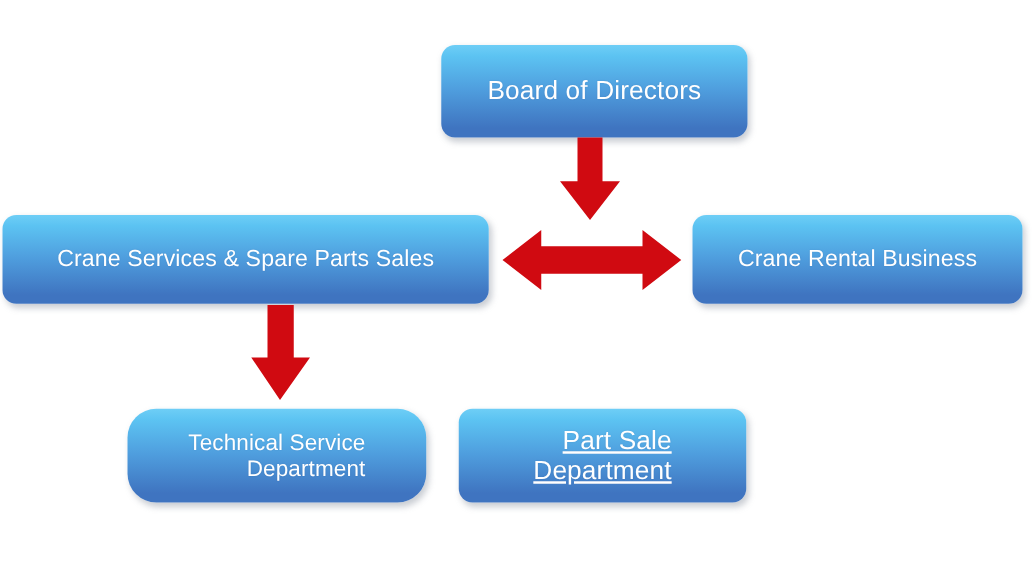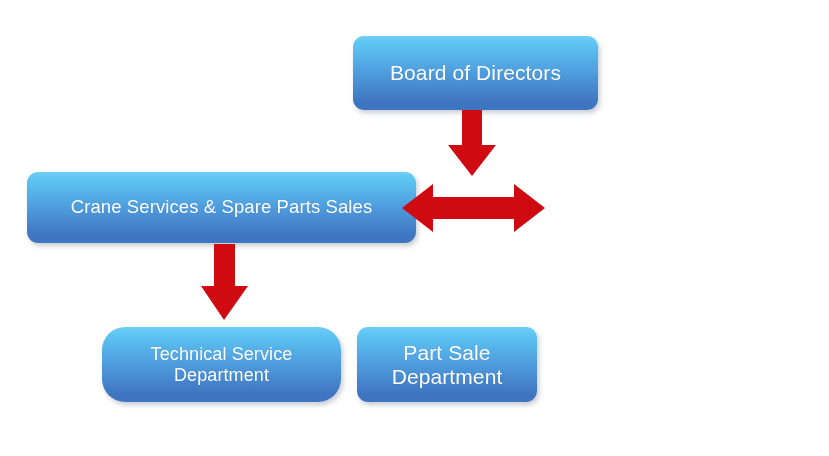--- a/index.html
+++ b/index.html
@@ -18,53 +18,54 @@
     height: 456px;
     background: #ffffff;
     overflow: hidden;
   }
   .node {
     position: absolute;
     box-sizing: border-box;
     display: flex;
     align-items: center;
     justify-content: center;
-    text-align: center;
+    text-align: right;
     color: #ffffff;
     border-radius: 11px;
     background: linear-gradient(to bottom, #6ecef6 0%, #5cc3f2 12%, #4f9ede 48%, #3f74c0 90%, #3f74c0 100%);
     box-shadow: 2px 3px 5px rgba(120,130,145,0.40);
     line-height: 1.12;
     letter-spacing: 0.1px;
     text-shadow: 0 0 1px rgba(30,70,130,0.25);
     padding: 2px 6px;
     user-select: none;
   }
 
   
   #node-board {
     left: 353px; top: 36px; width: 245px; height: 74px;
     font-size: 21px;
   }
   #node-crane-services {
-    left: 27px; top: 172px; width: 389px; height: 71px;
+    left: 2px; top: 172px; width: 389px; height: 71px;
     font-size: 18.5px;
   }
   #node-crane-rental {
     left: 554px; top: 172px; width: 264px; height: 71px;
     font-size: 18.5px;
   }
   #node-technical-service {
     left: 102px; top: 327px; width: 239px; height: 75px;
     font-size: 18px;
     border-radius: 23px;
   }
   #node-part-sale {
-    left: 357px; top: 327px; width: 180px; height: 75px;
+    left: 367px; top: 327px; width: 230px; height: 75px;
     font-size: 21px;
+    text-decoration: underline;
   }
 
   .node-label { display: block; white-space: pre-line; }
 
   
   .arrow {
     position: absolute;
     display: block;
   }
   #arrow-board-down { left: 436px; top: 110px; width: 72px; height: 68px; }
@@ -78,20 +79,23 @@
 <div id="canvas">
 
   <div class="node" id="node-board">
     <span class="node-label">Board of Directors</span>
   </div>
 
   <div class="node" id="node-crane-services">
     <span class="node-label">Crane Services &amp; Spare Parts Sales</span>
   </div>
 
+  <div class="node" id="node-crane-rental">
+    <span class="node-label">Crane Rental Business</span>
+  </div>
 
   <div class="node" id="node-technical-service">
     <span class="node-label">Technical Service
 Department</span>
   </div>
 
   <div class="node" id="node-part-sale">
     <span class="node-label">Part Sale
 Department</span>
   </div>

